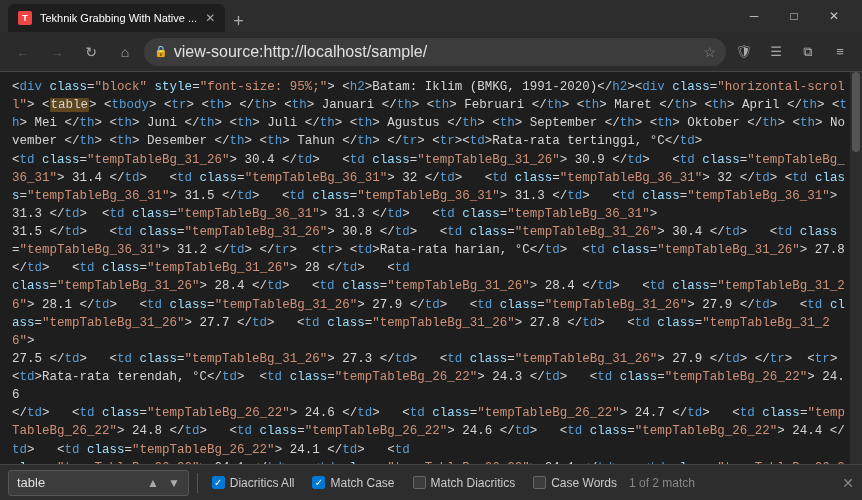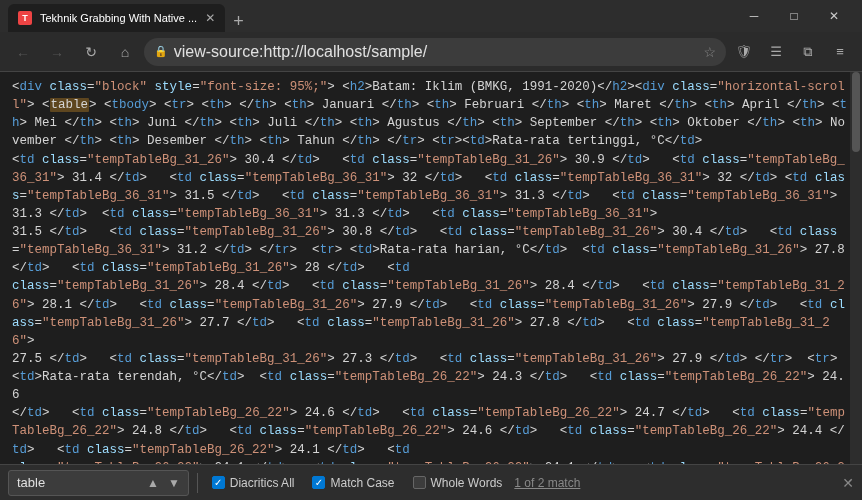--- a/index.html
+++ b/index.html
@@ -160,21 +160,21 @@
     }
     .find-checkbox {
       width: 13px; height: 13px;
       border: 1px solid #666;
       border-radius: 2px;
       background: #3c3c3c;
       display: flex; align-items: center; justify-content: center;
       font-size: 10px;
     }
     .find-checkbox.checked { background: #0078d4; border-color: #0078d4; color: #fff; }
-    .find-count { font-size: 12px; color: #888; white-space: nowrap; text-decoration: underline; }
+    .find-count { font-size: 12px; color: #888; white-space: nowrap; }
     .find-close { margin-left: auto; color: #888; font-size: 14px; cursor: pointer; }
     .find-sep { width: 1px; height: 20px; background: #555; margin: 0 2px; }
     span.at { color: #9cdcfe; font-family: Liberation Mono, monospace; }
     span.vl { color: #ce9178; }
     span.tx { color: #d4d4d4; }
     span.tg { color: #569cd6; }
     span.hl2 { background: rgba(245,166,35,0.3); color: #d4d4d4; padding: 0 1px; border-radius: 1px; }
   </style>
 </head>
 <body>
@@ -243,21 +243,25 @@
   <div class="find-option">
     <div class="find-checkbox checked">✓</div>
     <span>Diacritics All</span>
   </div>
 
   <div class="find-option">
     <div class="find-checkbox checked">✓</div>
     <span>Match Case</span>
   </div>
 
-
   <div class="find-option">
     <div class="find-checkbox"></div>
-    <span>Whole Words</span>
+    <span>Match Diacritics</span>
+  </div>
+
+  <div class="find-option">
+    <div class="find-checkbox"></div>
+    <span>Case Words</span>
   </div>
 
   <span class="find-count">1 of 2 match</span>
   <span class="find-close">✕</span>
 </div>
 
 </body></html>

